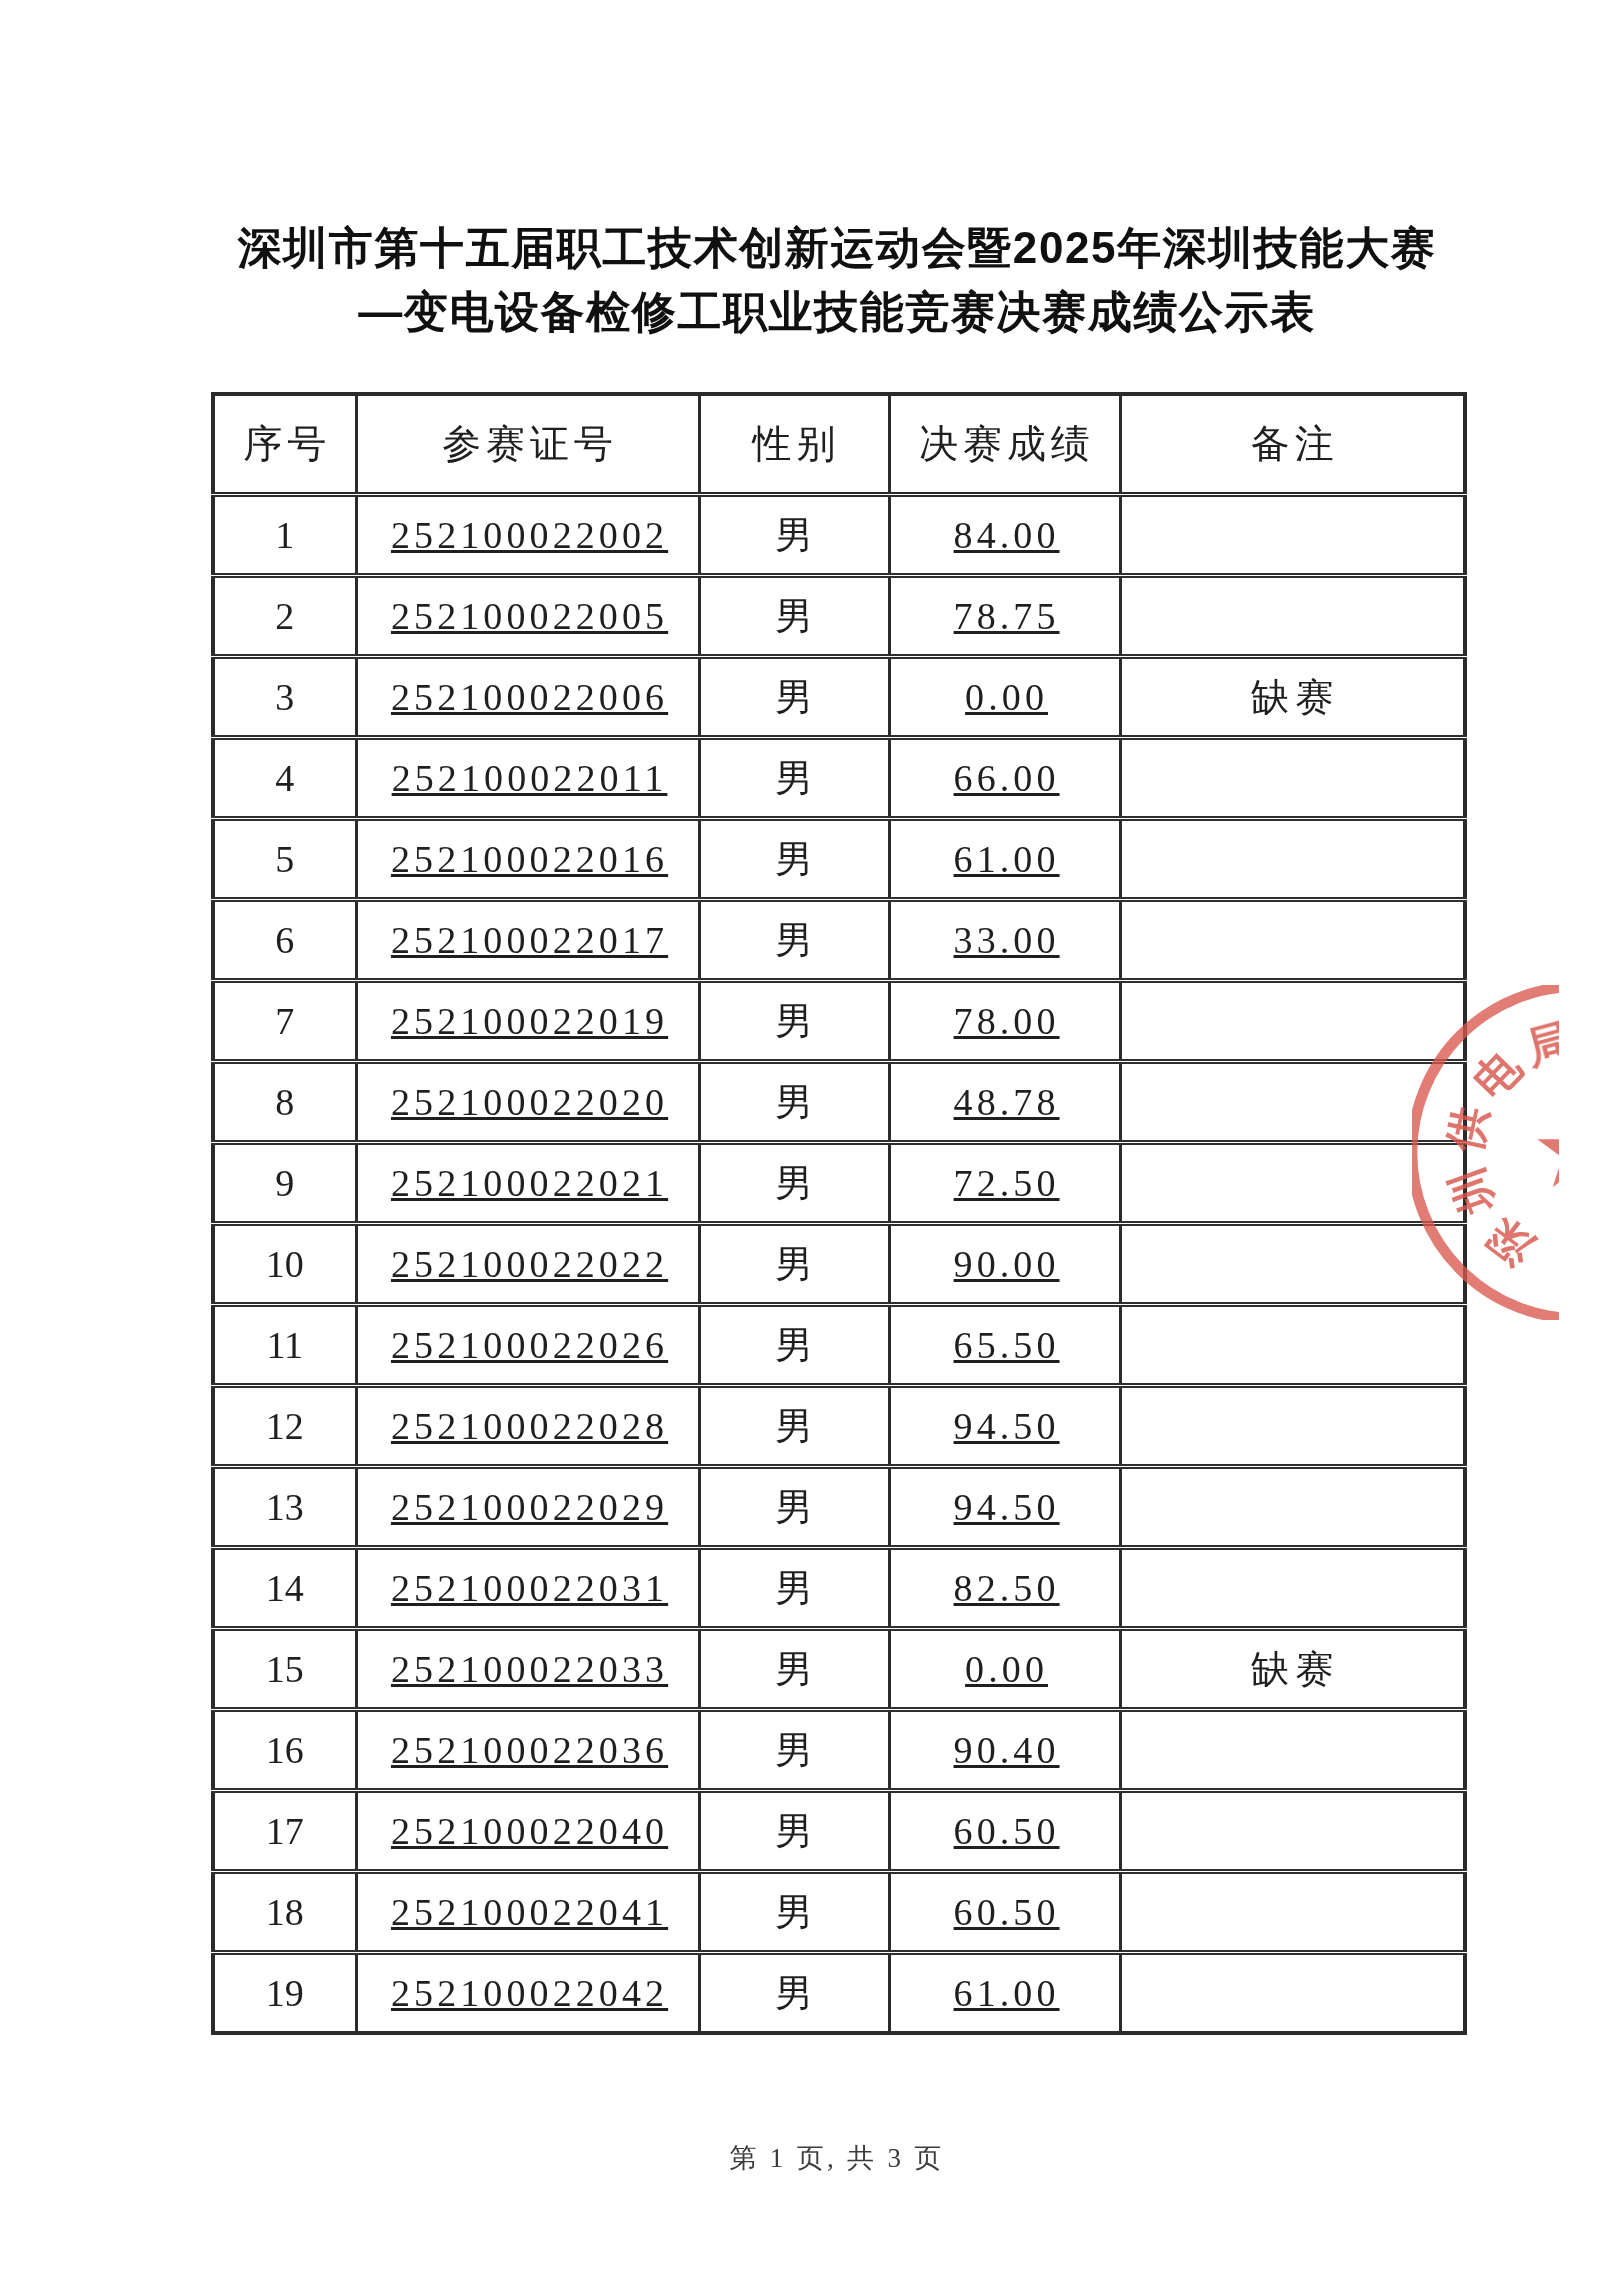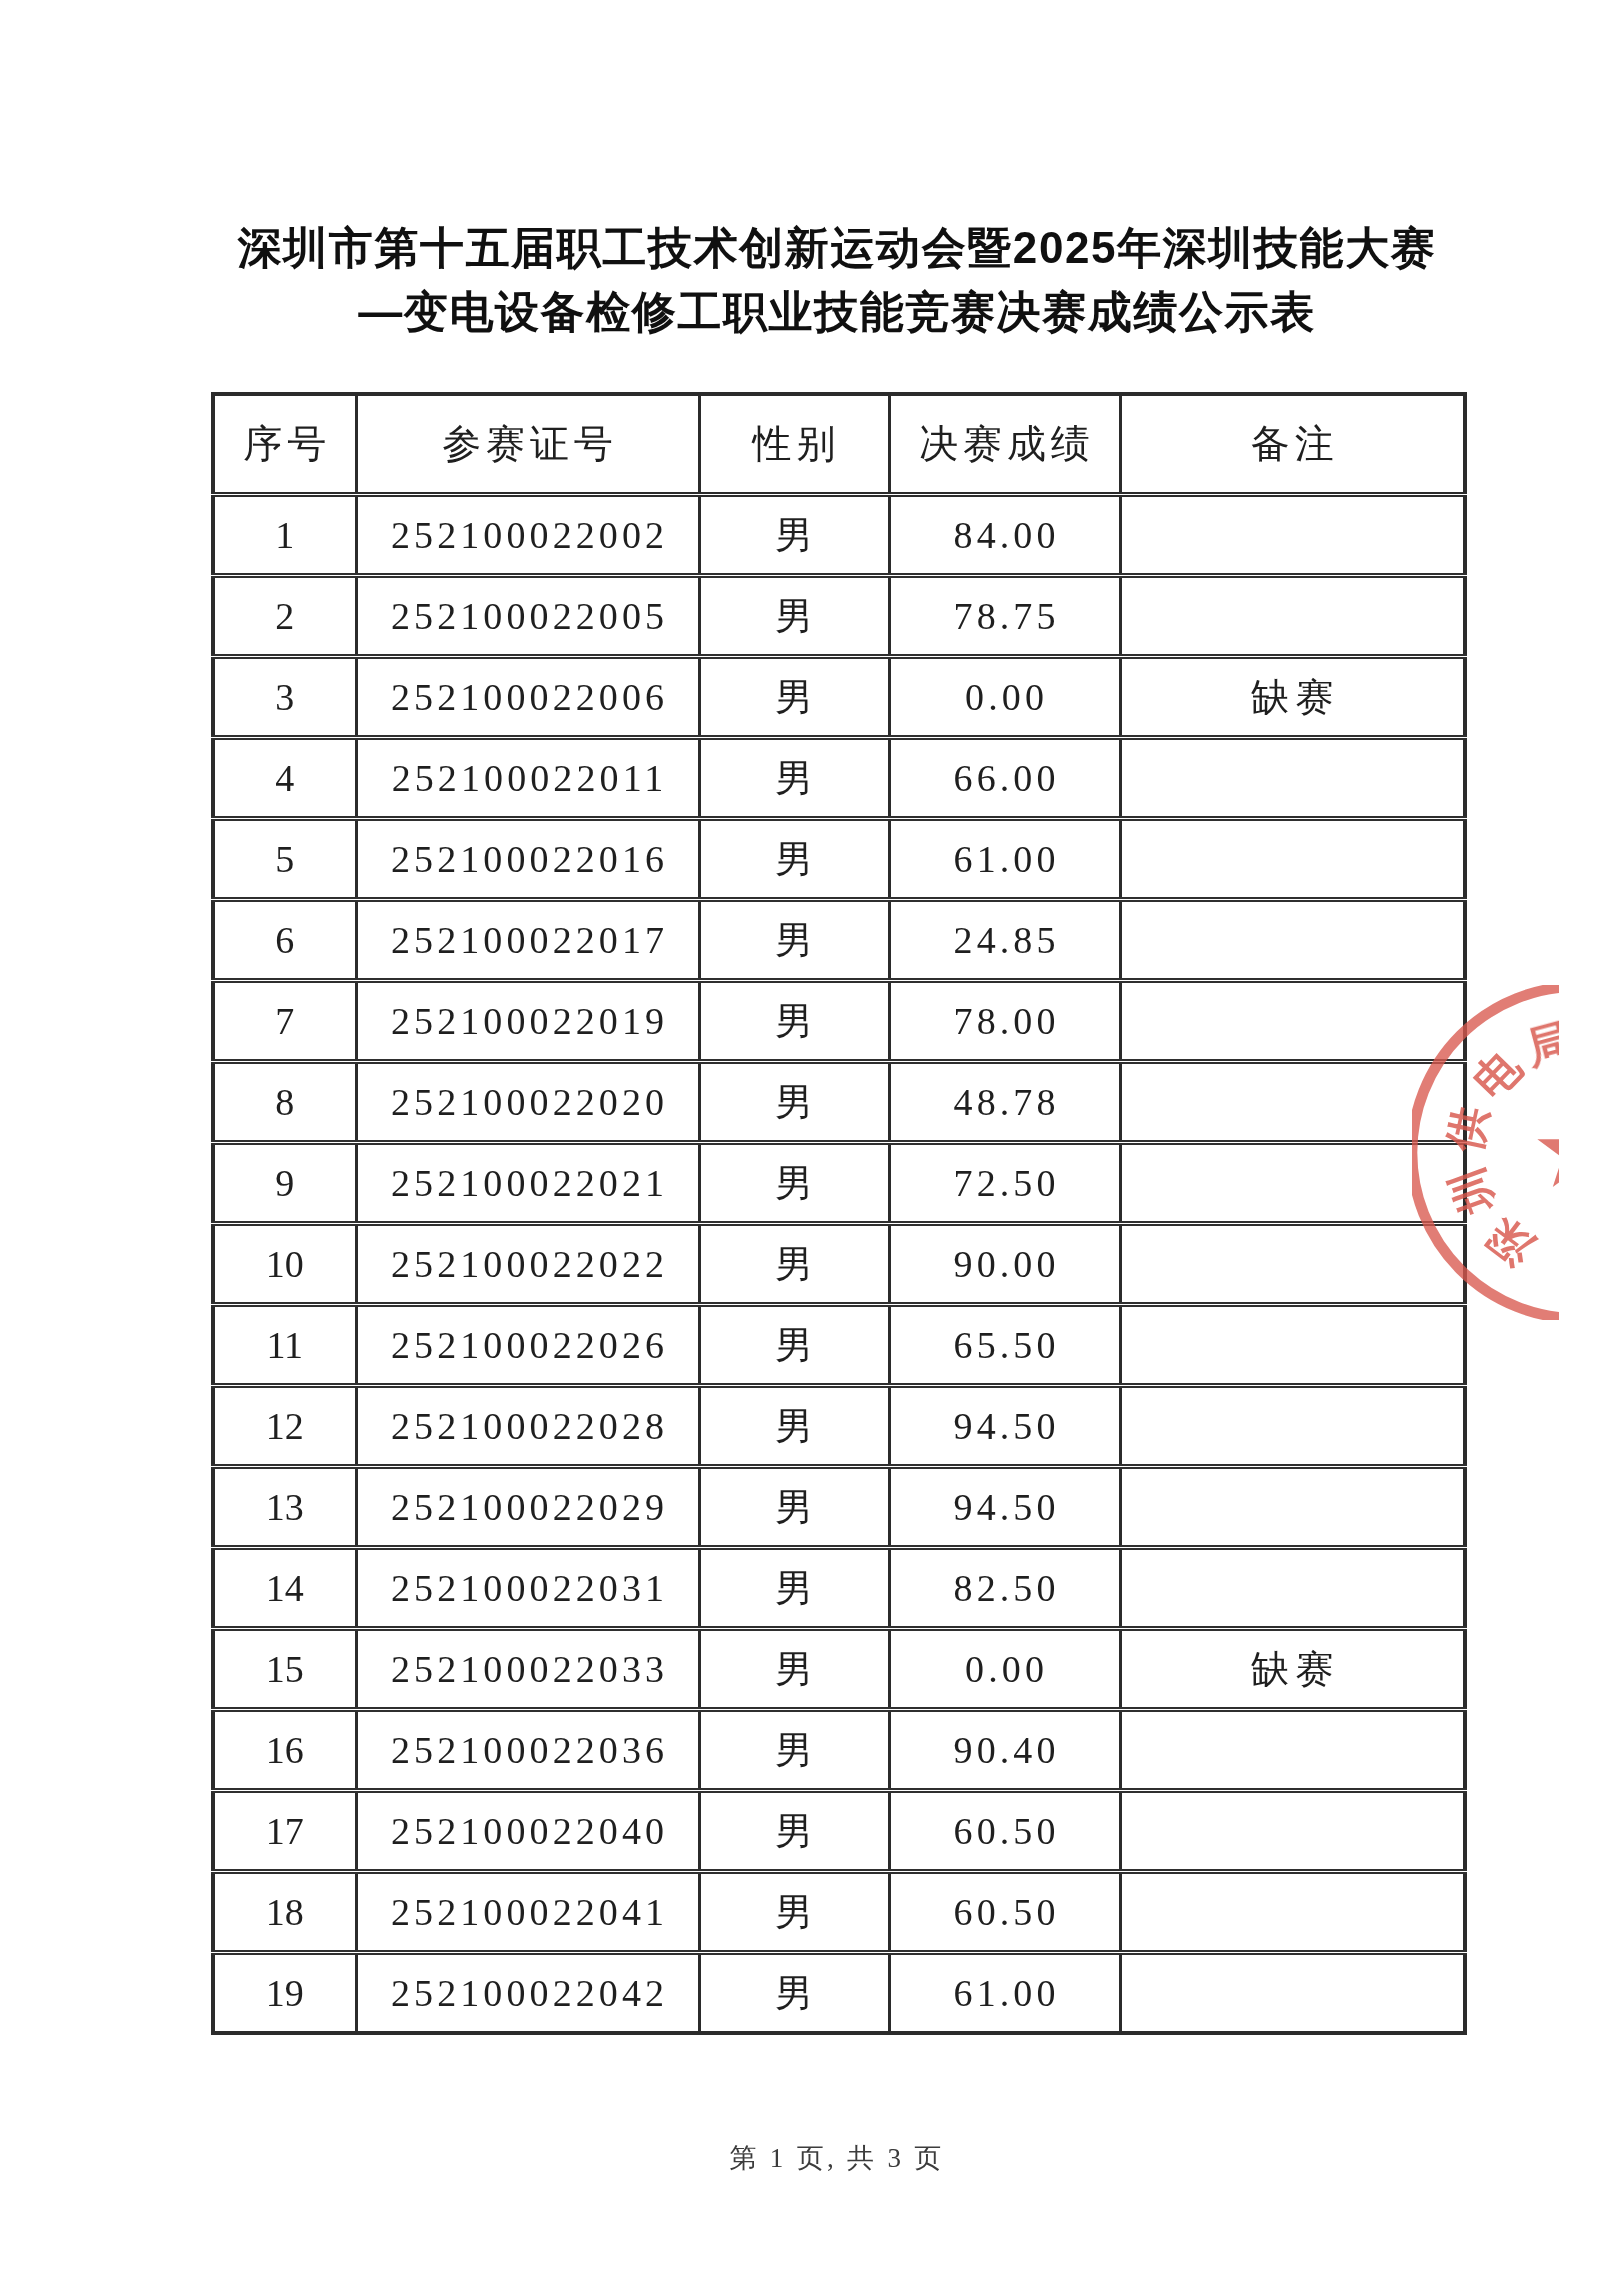--- a/index.html
+++ b/index.html
@@ -37,21 +37,21 @@
     overflow:hidden;
     white-space:nowrap;
   }
   table.results thead th{
     height:96px;
     font-size:39px;letter-spacing:4.9px;text-indent:4.9px;
     border-bottom:5.7px double #2b2b2b;
   }
   table.results tbody td{height:76px;font-size:38px;}
   table.results tbody tr + tr td{border-top:5.7px double #2f2f2f;}
-  td.c-id,td.c-score{font-size:37px;letter-spacing:4.1px;text-indent:4.1px;}
+  td.c-id,td.c-score{font-size:37px;letter-spacing:4.1px;text-indent:4.1px;text-decoration:underline;}
   td.c-remark{letter-spacing:6.5px;text-indent:6.5px;margin-left:20px;}
   
   .footer{
     position:absolute;left:211px;top:2140px;width:1252px;
     text-align:center;
     font-size:27px;letter-spacing:3.3px;color:#3c3c3c;
     white-space:nowrap;
   }
   
   .stamp{
@@ -124,21 +124,21 @@
           <td class="c-no">5</td>
           <td class="c-id">252100022016</td>
           <td class="c-gender">男</td>
           <td class="c-score">61.00</td>
           <td class="c-remark"></td>
         </tr>
         <tr>
           <td class="c-no">6</td>
           <td class="c-id">252100022017</td>
           <td class="c-gender">男</td>
-          <td class="c-score">24.85</td>
+          <td class="c-score">33.00</td>
           <td class="c-remark"></td>
         </tr>
         <tr>
           <td class="c-no">7</td>
           <td class="c-id">252100022019</td>
           <td class="c-gender">男</td>
           <td class="c-score">78.00</td>
           <td class="c-remark"></td>
         </tr>
         <tr>

